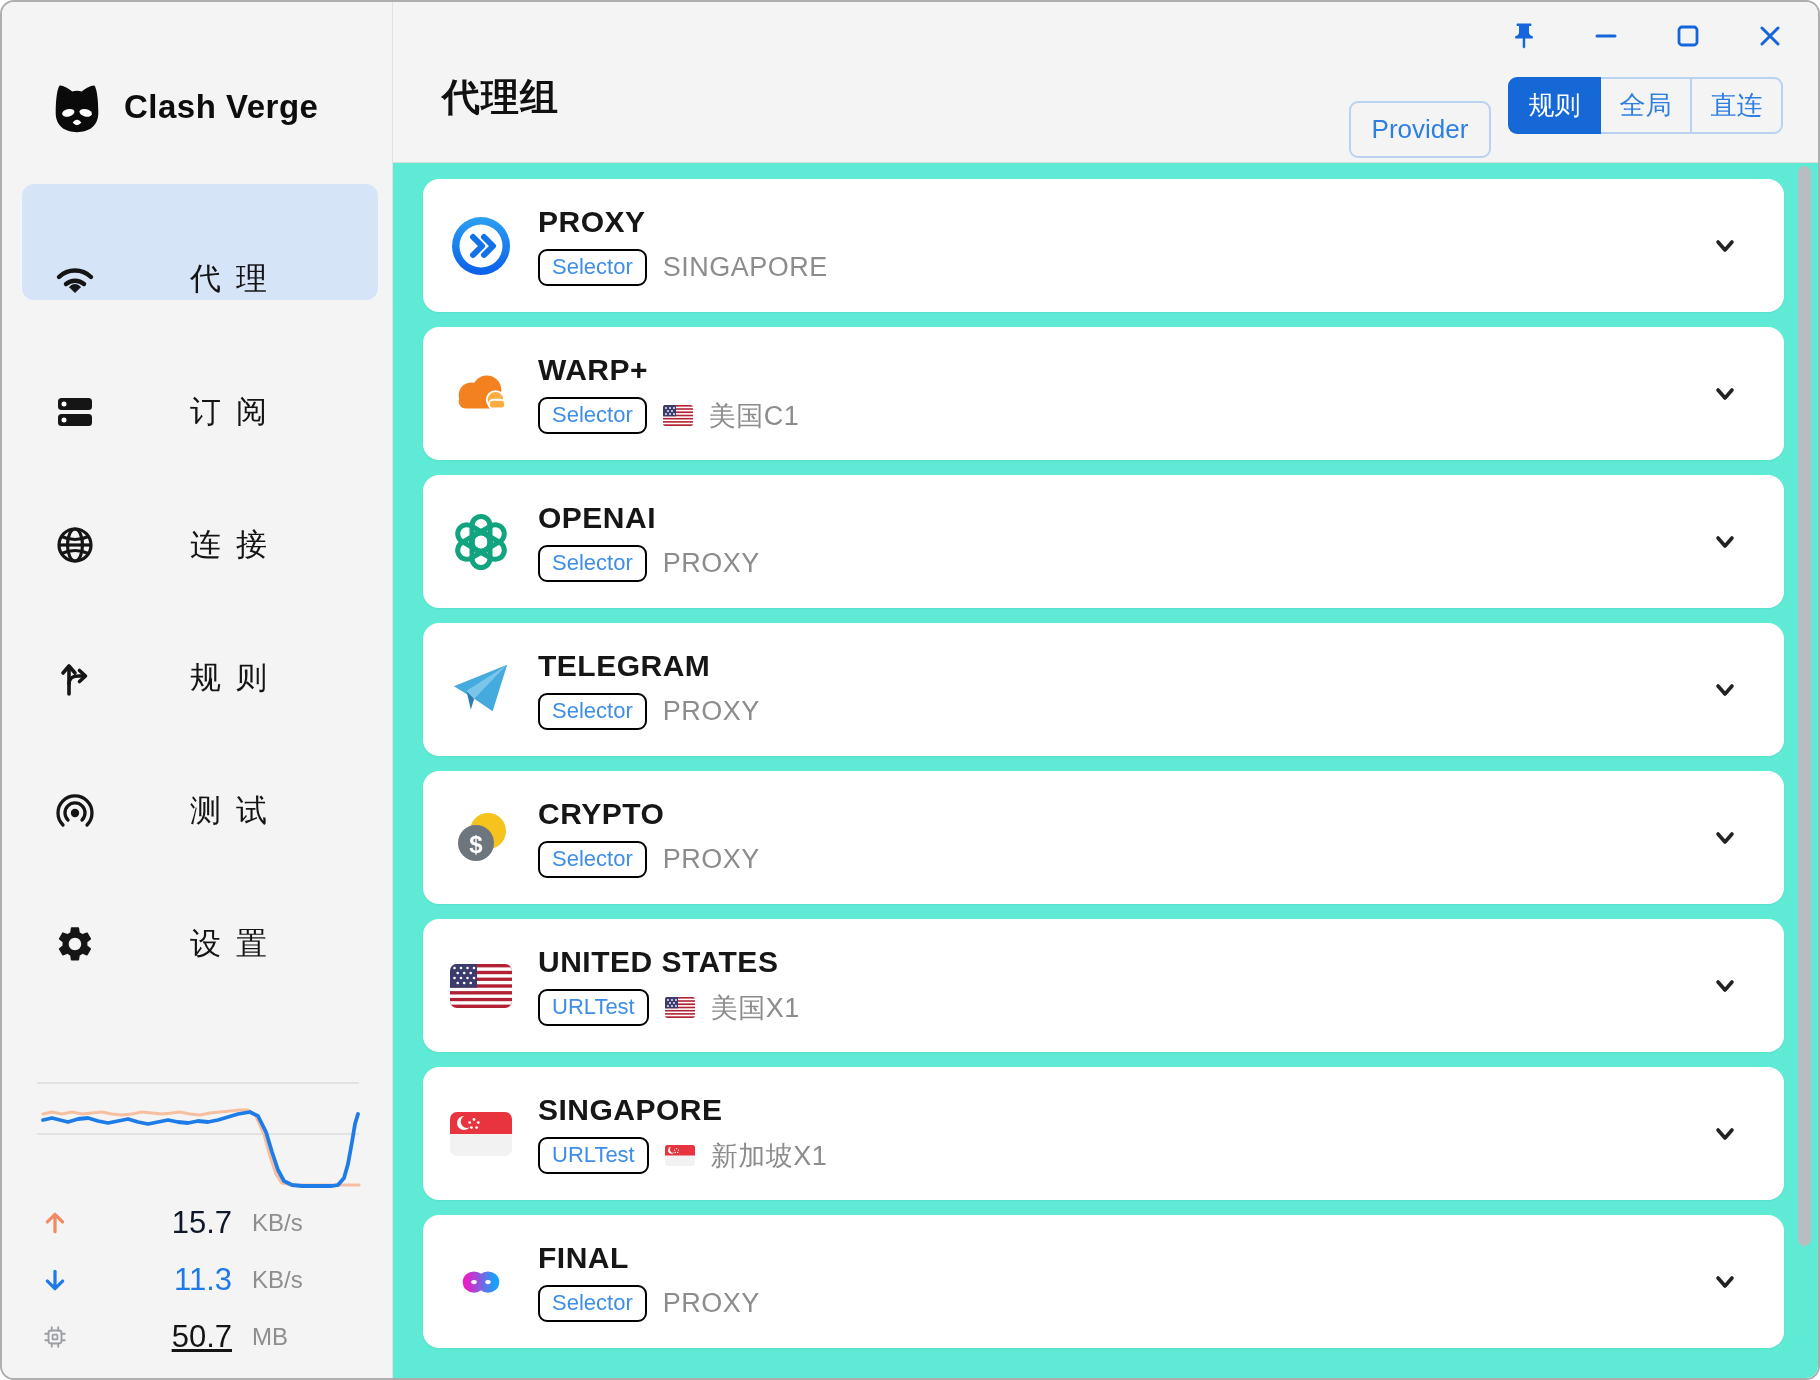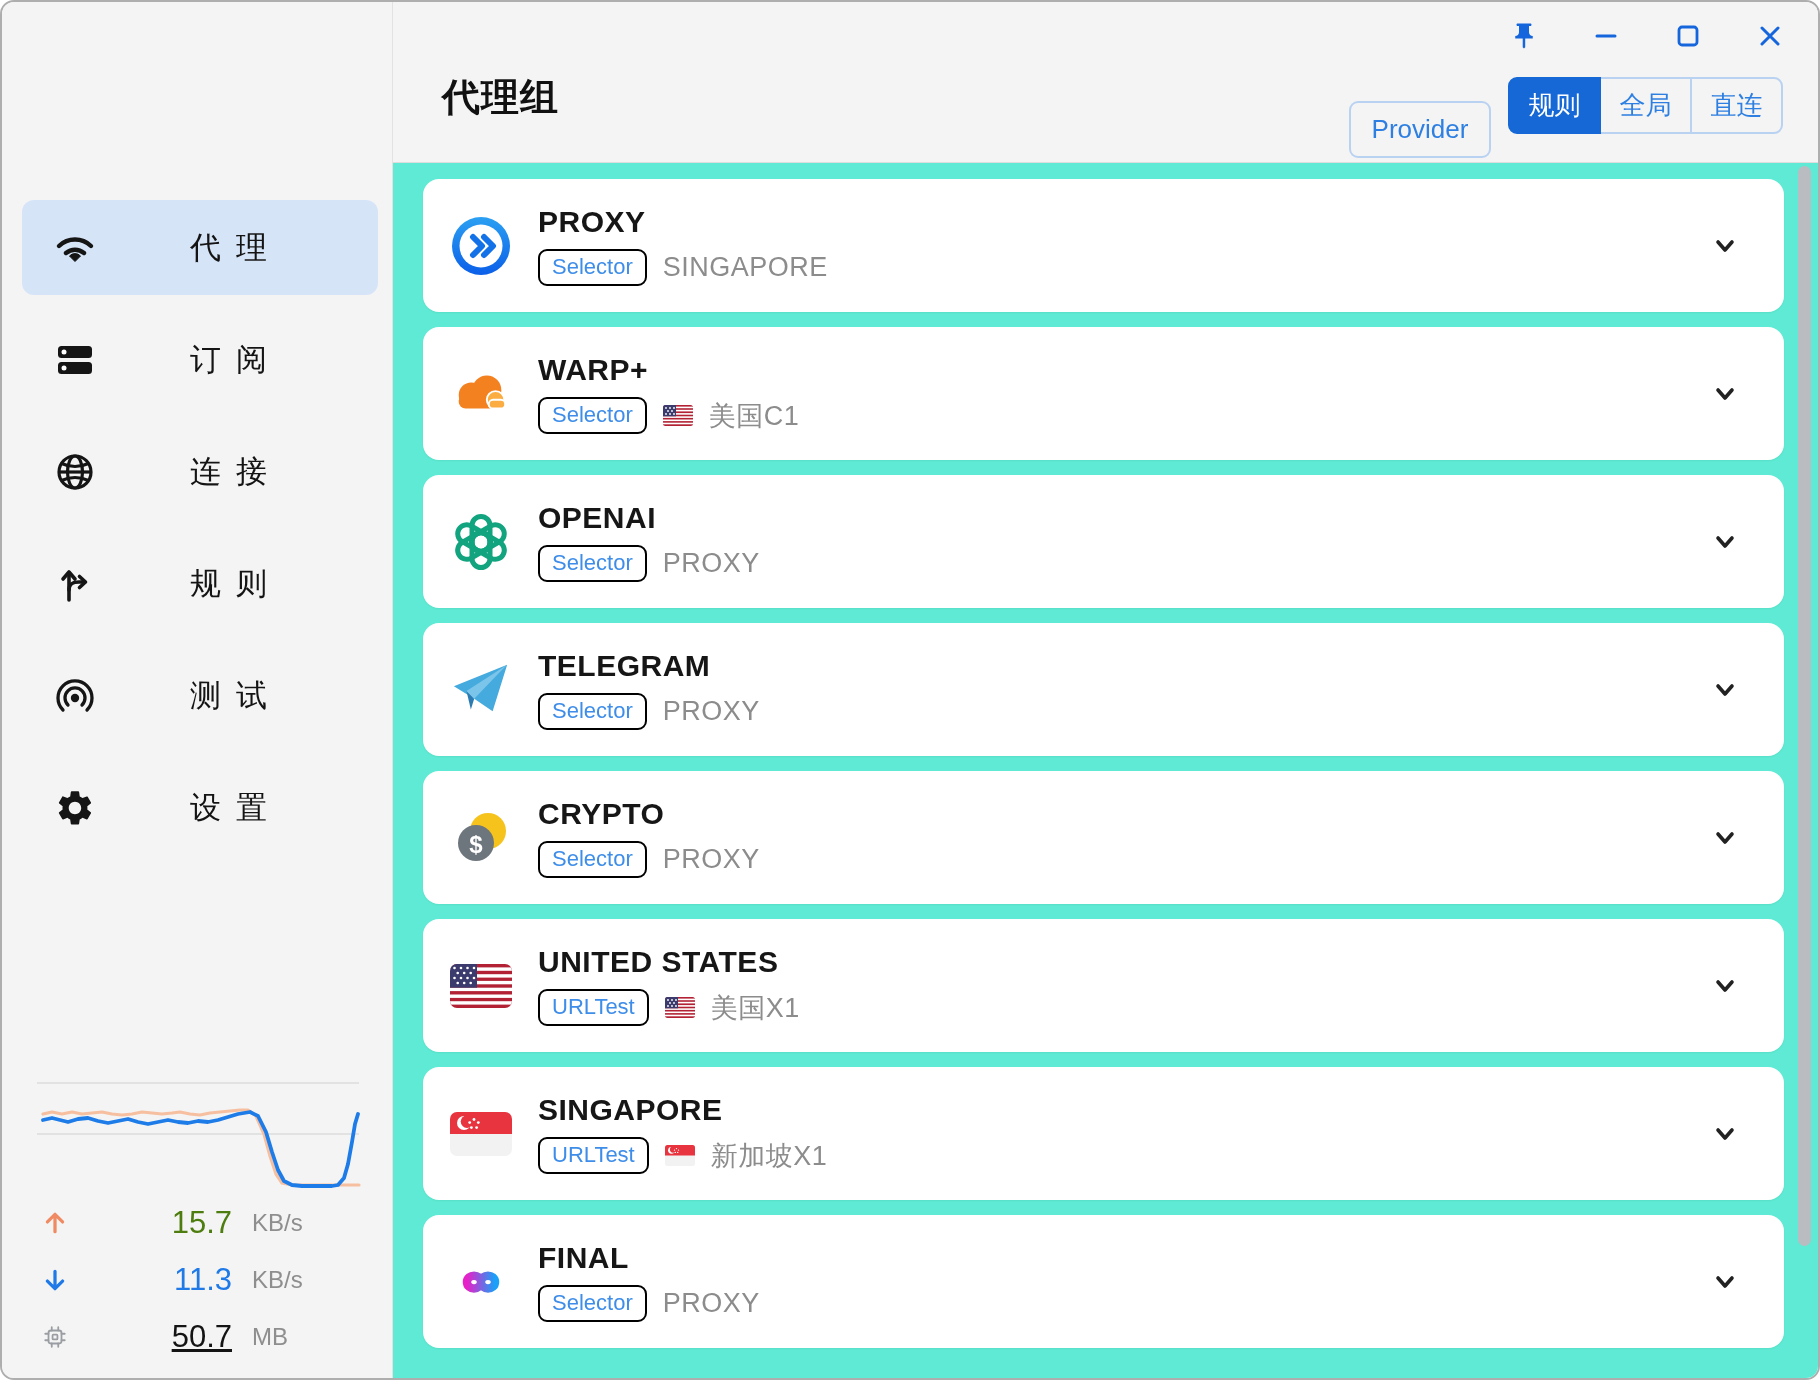--- a/index.html
+++ b/index.html
@@ -5,34 +5,34 @@
   * { margin:0; padding:0; box-sizing:border-box; }
   html,body { width:1820px; height:1380px; background:#ffffff; font-family:"Liberation Sans","DejaVu Sans",sans-serif; }
   .frame { position:absolute; inset:0; width:1820px; height:1380px; border:2px solid #aeaeae; border-radius:14px; overflow:hidden; background:#f4f4f4; }
 
   
   .sidebar { position:absolute; left:0; top:0; width:391px; height:100%; background:#f4f4f4; border-right:1px solid #e2e2e2; }
   .logo { position:absolute; left:44px; top:74px; display:flex; align-items:center; gap:16px; }
   .logo-cat svg { width:62px; height:62px; display:block; }
   .logo-text { font-size:33px; font-weight:700; color:#0d0d0d; letter-spacing:.5px; }
   .nav { position:absolute; top:182px; left:20px; right:14px; }
-  .nav-item { height:95px; margin-bottom:17px; border-radius:12px; display:flex; align-items:center; cursor:pointer;margin-top:16px; }
+  .nav-item { height:116px; margin-bottom:17px; border-radius:12px; display:flex; align-items:flex-end; cursor:pointer; }
   .nav-item.active { background:#d6e4f8; }
   .nav-ico { width:42px; height:42px; margin-left:32px; flex:none; }
   .nav-ico svg { width:42px; height:42px; display:block; }
   .nav-label { margin-left:94px; font-size:31px; font-weight:500; color:#141414; letter-spacing:15px; white-space:nowrap; }
 
   .traffic-graph { position:absolute; left:0; top:1050px; width:390px; height:145px; }
   .stats { position:absolute; left:0; top:1192px; width:390px; }
   .stat { position:relative; height:57px; }
   .s-ico { position:absolute; left:40px; top:0; width:28px; height:57px; display:flex; align-items:center; }
   .s-ico svg { width:26px; height:26px; }
   .s-val { position:absolute; left:80px; width:150px; line-height:57px; text-align:right; font-size:31px; font-weight:500; }
   .s-unit { position:absolute; left:250px; width:106px; line-height:57px; font-size:24px; color:#8e8e8e; }
-  .up-c { color:#4d7c0f; }
+  .up-c { color:#0f172a; }
   .down-c { color:#1f7ae8; }
   .mem-c { color:#141414;text-decoration:underline; }
 
   
   .main { position:absolute; left:391px; top:0; right:0; bottom:0; background:#f4f4f4; }
   .page-title { position:absolute; left:49px; top:70px; font-size:38px; font-weight:700; color:#111; letter-spacing:1px; }
 
   .win-controls { position:absolute; top:18px; left:1115px; display:flex; gap:50px; }
   .win-btn { width:32px; height:32px; display:flex; align-items:center; justify-content:center; cursor:pointer; background:none; border:none; }
   .win-btn svg { width:30px; height:30px; display:block; }
@@ -59,20 +59,31 @@
   .g-chevron svg { width:30px; height:30px; display:block; }
 
   .scroll-thumb { position:absolute; right:7px; top:164px; width:13px; height:1080px; border-radius:7px; background:#b9bcc1; }
 </style>
 </head>
 <body>
 
 <div class="frame">
 
   <aside class="sidebar">
+    <div class="logo">
+      <span class="logo-cat">
+        <svg viewBox="0 0 64 64">
+          <path d="M10,38 C10,22 12,12 14,10 C16,9 24,13 27,16 C30,15 34,15 37,16 C40,13 48,9 50,10 C52,12 54,22 54,38 C54,52 44,58 32,58 C20,58 10,52 10,38 Z" fill="#0a0a0a"></path>
+          <ellipse cx="23" cy="38" rx="6.5" ry="3.8" fill="#fff" transform="rotate(-14 23 38)"></ellipse>
+          <ellipse cx="41" cy="38" rx="6.5" ry="3.8" fill="#fff" transform="rotate(14 41 38)"></ellipse>
+          <path d="M27.5,48 Q32,53.5 36.5,48 Q34,44.8 32,45.2 Q30,44.8 27.5,48 Z" fill="#fff"></path>
+        </svg>
+      </span>
+      <span class="logo-text">Clash Verge</span>
+    </div>
 
     <nav class="nav" id="nav">
   <div class="nav-item active">
     <span class="nav-ico">
             <svg viewBox="0 0 42 42">
               <path d="M5,19 A23,23 0 0 1 37,19" fill="none" stroke="#151515" stroke-width="4.4" stroke-linecap="round"></path>
               <path d="M12,26 A14,14 0 0 1 30,26" fill="none" stroke="#151515" stroke-width="4.4" stroke-linecap="round"></path>
               <path d="M21,34.5 L15.5,29 A7.5,7.5 0 0 1 26.5,29 Z" fill="#151515" stroke="#151515" stroke-width="1" stroke-linejoin="round"></path>
             </svg>
           </span>

